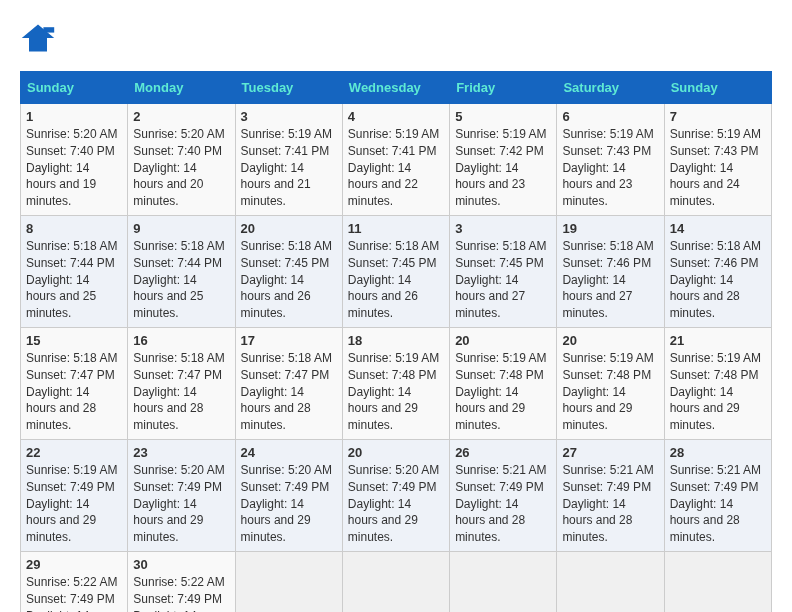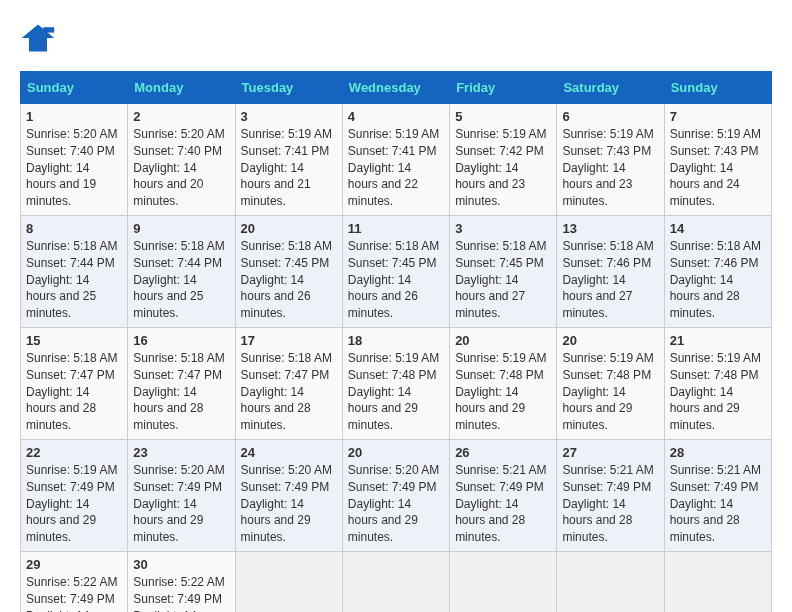--- a/index.html
+++ b/index.html
@@ -167,21 +167,21 @@
       </td>
         <td>
         <span class="day-num">11</span>
         <span class="day-info">Sunrise: 5:18 AM<br>Sunset: 7:45 PM<br>Daylight: 14 hours and 26 minutes.</span>
       </td>
         <td>
         <span class="day-num">3</span>
         <span class="day-info">Sunrise: 5:18 AM<br>Sunset: 7:45 PM<br>Daylight: 14 hours and 27 minutes.</span>
       </td>
         <td>
-        <span class="day-num">13</span>
+        <span class="day-num">19</span>
         <span class="day-info">Sunrise: 5:18 AM<br>Sunset: 7:46 PM<br>Daylight: 14 hours and 27 minutes.</span>
       </td>
         <td>
         <span class="day-num">14</span>
         <span class="day-info">Sunrise: 5:18 AM<br>Sunset: 7:46 PM<br>Daylight: 14 hours and 28 minutes.</span>
       </td>
       </tr>
       <tr>
         <td>
         <span class="day-num">15</span>

